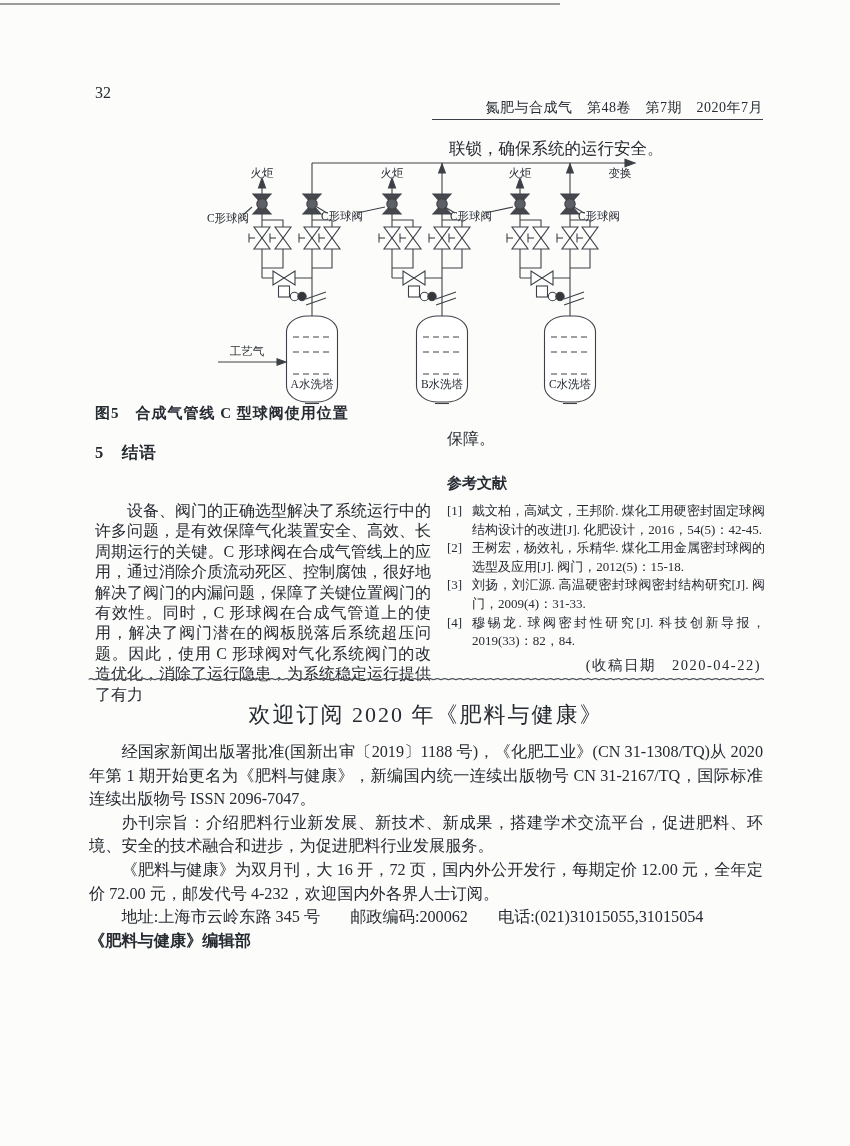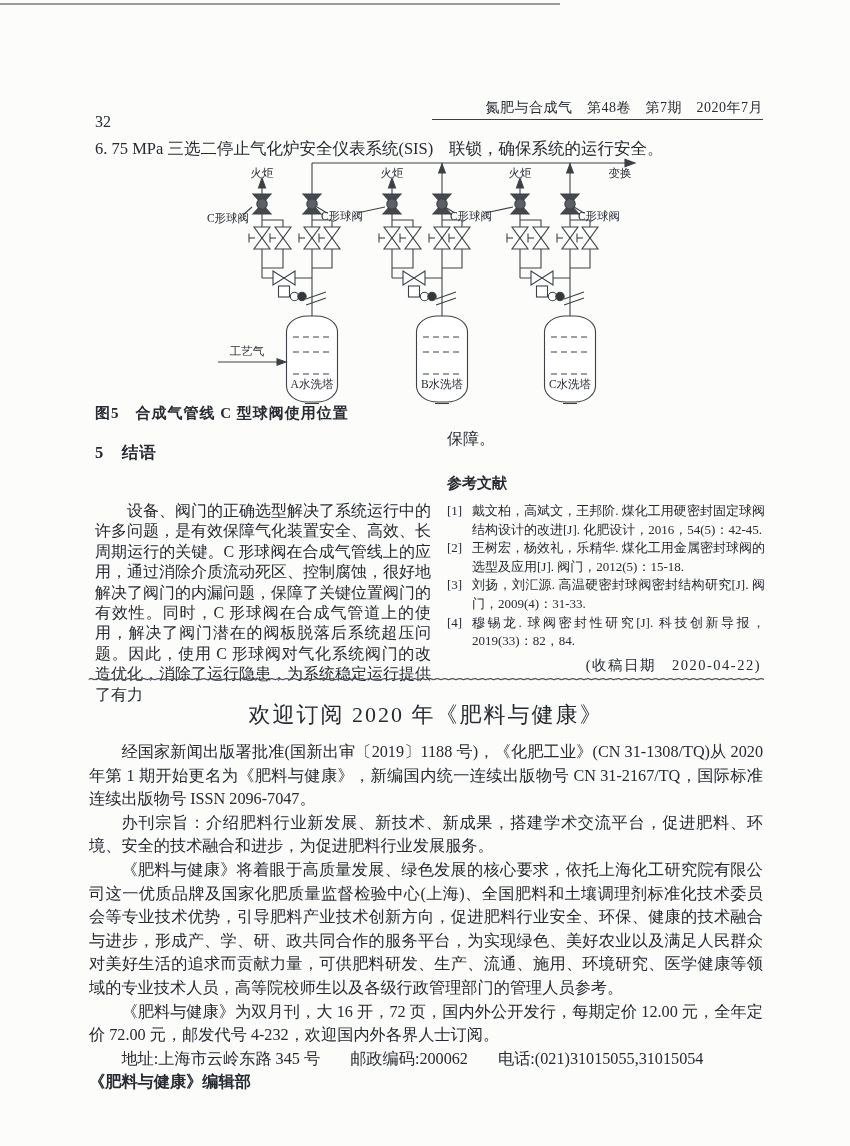--- a/index.html
+++ b/index.html
@@ -1,19 +1,19 @@
 <!DOCTYPE html>
 <html><head>
 <meta charset="utf-8">
 <style>
   html,body{margin:0;padding:0;background:#ffffff;}
   .page{position:relative;width:850px;height:1146px;background:#fcfcfb;
         font-family:"Liberation Serif","DejaVu Serif",serif;color:#262a31;overflow:hidden;}
   .scan-edge{position:absolute;top:3px;left:0;width:560px;height:2px;background:#9c9c9c;}
-  .page-num{position:absolute;top:113px;left:95px;font-size:16px;}
+  .page-num{position:absolute;top:84px;left:95px;font-size:16px;}
   .journal-info{position:absolute;top:99px;right:87px;font-size:14px;letter-spacing:.5px;text-align:right;}
   .header-rule{position:absolute;top:119px;left:432px;width:331px;height:1.4px;background:#3a3e45;}
   .intro-left{position:absolute;top:138px;left:95px;width:345px;font-size:16.5px;}
   .intro-right{position:absolute;top:138px;left:449px;font-size:16.5px;}
   .figure-svg{position:absolute;left:190px;top:158px;}
   .figure-svg line,.figure-svg polyline{stroke:#3d4147;stroke-width:1.1;}
   .figure-svg polygon,.figure-svg rect,.figure-svg circle{stroke:#3d4147;stroke-width:1.1;}
   .figure-svg text{fill:#272b32;font-size:11.5px;font-family:"Liberation Serif","DejaVu Serif",serif;}
   .fig-caption{position:absolute;top:404px;left:95px;width:670px;text-align:left;
                font-weight:bold;font-size:15px;letter-spacing:1px;}
@@ -41,21 +41,20 @@
 </head>
 <body>
 
 <div class="page">
   <div class="scan-edge"></div>
 
   <div class="page-num">32</div>
   <div class="journal-info">氮肥与合成气　第48卷　第7期　2020年7月</div>
   <div class="header-rule"></div>
 
-  <div class="intro-left">6. 75 MPa 三选二停止气化炉安全仪表系统(SIS)</div>
   <div class="intro-right">联锁，确保系统的运行安全。</div>
 
   <svg class="figure-svg" width="470" height="266" viewBox="0 0 470 266">
     <defs>
       <g id="lv">
         <polygon points="-8,-11 8,-11 0,0" fill="#ffffff"></polygon>
         <polygon points="-8,11 8,11 0,0" fill="#ffffff"></polygon>
         <line x1="-7" y1="0" x2="-13" y2="0"></line>
         <line x1="-13" y1="-4.5" x2="-13" y2="4.5"></line>
       </g>
@@ -153,20 +152,19 @@
     </div>
     <div class="received">(收稿日期　2020-04-22)</div>
   </div>
 
   <div class="wavy">~~~~~~~~~~~~~~~~~~~~~~~~~~~~~~~~~~~~~~~~~~~~~~~~~~~~~~~~~~~~~~~~~~~~~~~~~~~~~~~~~~~~~~~~~~~~~~~~~~~~~~~~~~~~~~~~~~~~</div>
 
   <div class="annc">
     <div class="annc-title">欢迎订阅 2020 年《肥料与健康》</div>
     <p>经国家新闻出版署批准(国新出审〔2019〕1188 号)，《化肥工业》(CN 31-1308/TQ)从 2020 年第 1 期开始更名为《肥料与健康》，新编国内统一连续出版物号 CN 31-2167/TQ，国际标准连续出版物号 ISSN 2096-7047。</p>
     <p>办刊宗旨：介绍肥料行业新发展、新技术、新成果，搭建学术交流平台，促进肥料、环境、安全的技术融合和进步，为促进肥料行业发展服务。</p>
-    <p>《肥料与健康》将着眼于高质量发展、绿色发展的核心要求，依托上海化工研究院有限公司这一优质品牌及国家化肥质量监督检验中心(上海)、全国肥料和土壤调理剂标准化技术委员会等专业技术优势，引导肥料产业技术创新方向，促进肥料行业安全、环保、健康的技术融合与进步，形成产、学、研、政共同合作的服务平台，为实现绿色、美好农业以及满足人民群众对美好生活的追求而贡献力量，可供肥料研发、生产、流通、施用、环境研究、医学健康等领域的专业技术人员，高等院校师生以及各级行政管理部门的管理人员参考。</p>
     <p>《肥料与健康》为双月刊，大 16 开，72 页，国内外公开发行，每期定价 12.00 元，全年定价 72.00 元，邮发代号 4-232，欢迎国内外各界人士订阅。</p>
     <div class="contact">
       <span>地址:上海市云岭东路 345 号</span><span>邮政编码:200062</span><span>电话:(021)31015055,31015054</span>
     </div>
     <div class="signoff">《肥料与健康》编辑部</div>
   </div>
 </div>
 
 </body></html>

